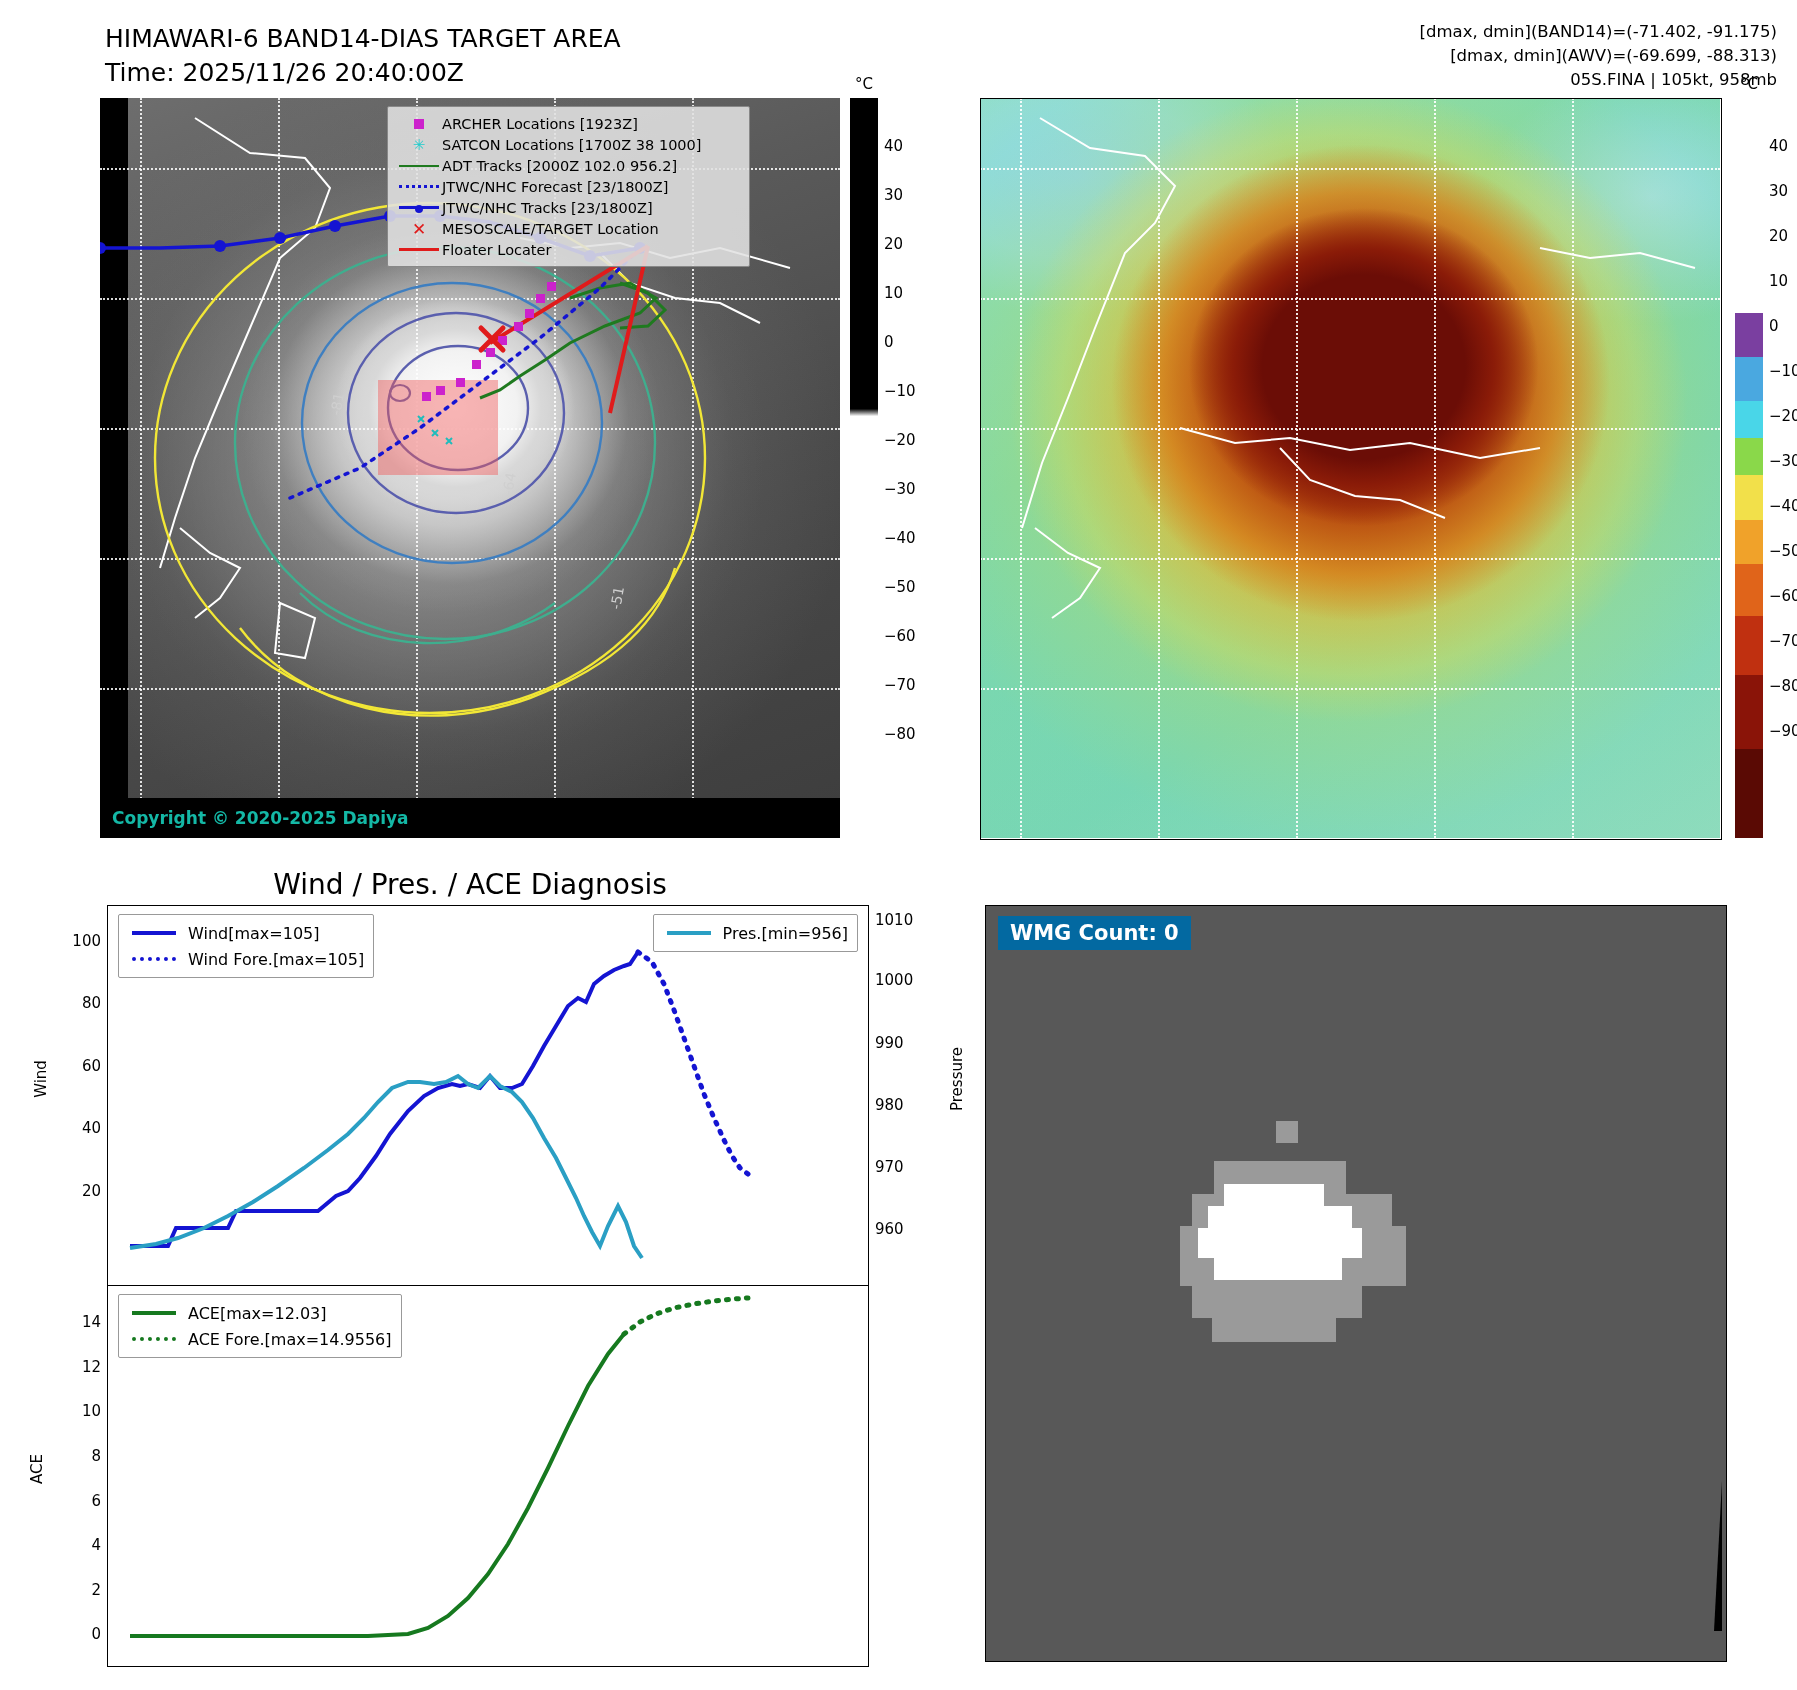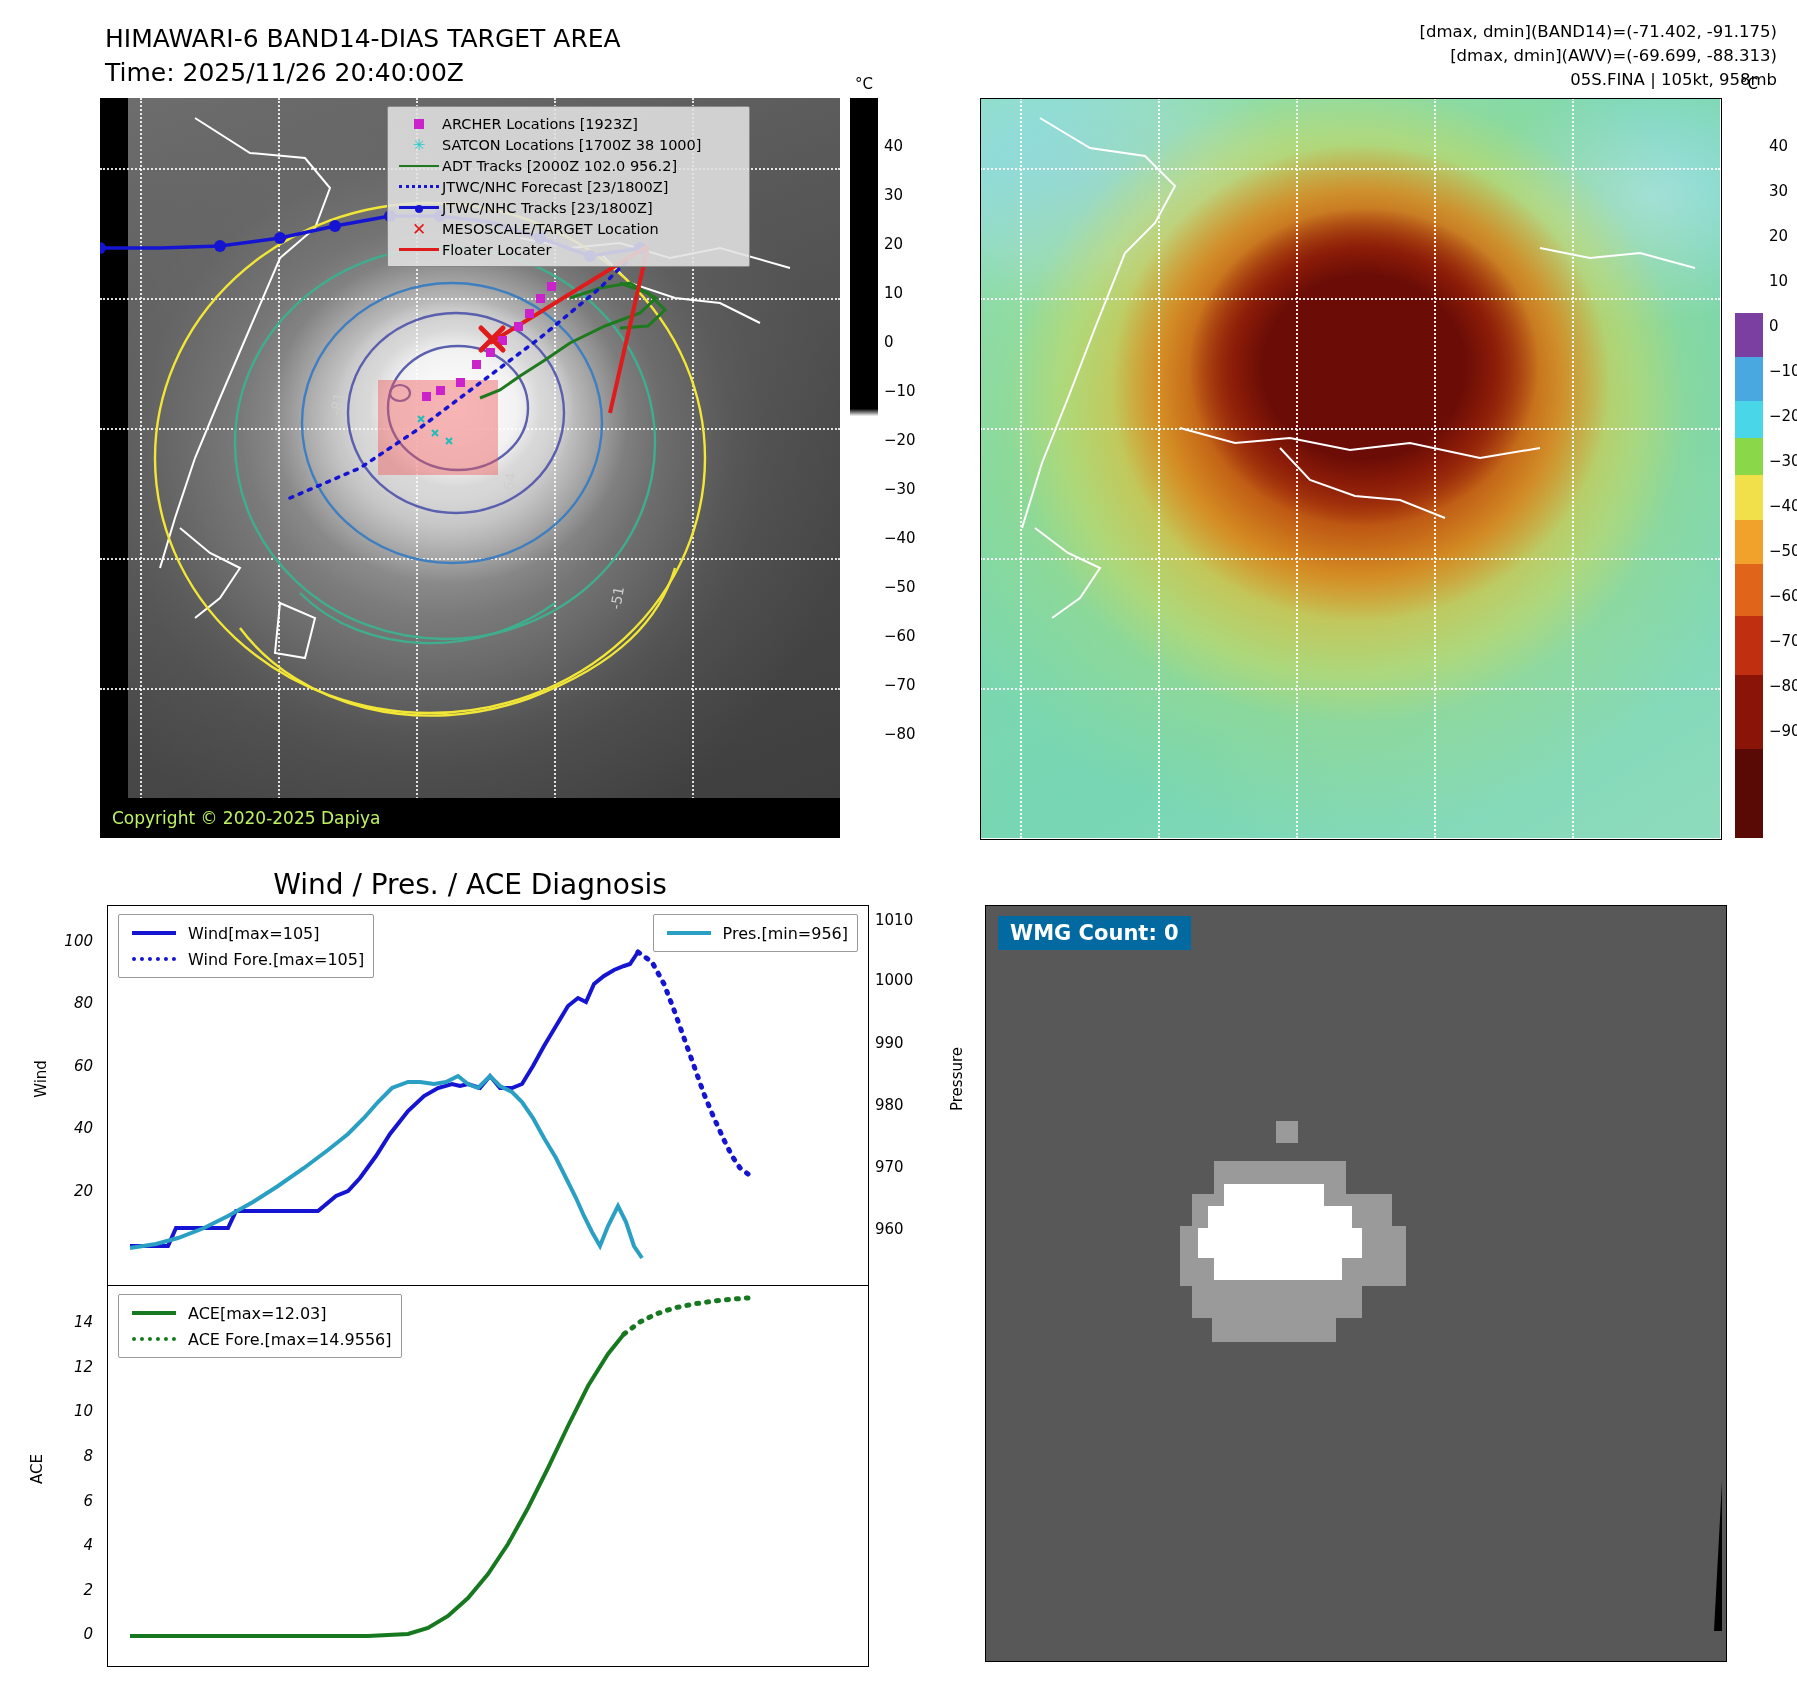--- a/index.html
+++ b/index.html
@@ -13,21 +13,21 @@
   .sat-img .bgim{position:absolute;inset:0;
     background:
       radial-gradient(ellipse 120px 110px at 355px 310px, #ffffff 0%, #f2f2f2 52%, #d8d8d8 72%, rgba(190,190,190,0) 100%),
       radial-gradient(ellipse 210px 195px at 350px 320px, rgba(250,250,250,0.95) 0%, rgba(215,215,215,0.75) 55%, rgba(150,150,150,0.25) 85%, rgba(120,120,120,0) 100%),
       radial-gradient(ellipse 330px 320px at 335px 350px, rgba(200,200,200,0.65) 0%, rgba(150,150,150,0.45) 55%, rgba(110,110,110,0.1) 90%, rgba(90,90,90,0) 100%),
       radial-gradient(ellipse 420px 400px at 330px 370px, rgba(160,160,160,0.45) 0%, rgba(120,120,120,0.3) 60%, rgba(80,80,80,0) 100%),
       linear-gradient(160deg,#6e6e6e 0%,#5a5a5a 30%,#4a4a4a 60%,#3d3d3d 100%);
   }
   .sat-img .leftblk{position:absolute;left:0;top:0;width:28px;height:100%;background:#000;}
   .sat-img .botblk{position:absolute;left:0;bottom:0;width:100%;height:40px;background:#000;}
-  .copyright{position:absolute;left:12px;bottom:10px;color:#bef264;font-size:17px;font-weight:normal;}
+  .copyright{position:absolute;left:12px;bottom:10px;color:#14b8a6;font-size:17px;font-weight:bold;}
   .grid-v,.grid-h{position:absolute;background:transparent;}
   .grid-v{width:0;border-left:2px dotted #ffffff;top:0;bottom:0;opacity:.85;}
   .grid-h{height:0;border-top:2px dotted #ffffff;left:0;right:0;opacity:.85;}
 
   .legendbox{position:absolute;left:287px;top:8px;width:345px;background:rgba(225,225,225,.88);border:1px solid #888;border-radius:2px;padding:6px 8px;font-size:14.5px;}
   .legrow{display:flex;align-items:center;height:21px;white-space:nowrap;}
   .legsym{width:46px;display:flex;align-items:center;justify-content:center;flex:0 0 46px;}
   .sq{width:10px;height:10px;background:#cc22cc;display:inline-block;}
   .xx{color:#22cccc;font-weight:bold;font-size:15px;}
   .ln{width:40px;height:0;border-top:2px solid #1f7a1f;display:inline-block;}
@@ -59,21 +59,21 @@
   .awv .gridline-h{position:absolute;height:0;border-top:2px dotted rgba(255,255,255,.9);left:0;right:0;}
   .awvbox{position:absolute;left:980px;top:98px;width:740px;height:740px;border:1px solid #000;pointer-events:none;}
 
   
   #bl{left:0;top:880px;width:900px;height:810px;}
   .wptitle{position:absolute;left:470px;top:-12px;transform:translateX(-50%);font-size:28px;}
   .chartbox{position:absolute;border:1px solid #000;background:#fff;}
   #windbox{left:107px;top:25px;width:760px;height:380px;}
   #acebox{left:107px;top:405px;width:760px;height:380px;}
   .axt{position:absolute;font-size:15px;}
-  .ytl{right:100%;margin-right:15px;transform:translateY(-50%);font-style:italic;}
+  .ytl{right:100%;margin-right:7px;transform:translateY(-50%);}
   .ytr{left:100%;margin-left:7px;transform:translateY(-50%);}
   .ylabrot{position:absolute;transform:rotate(-90deg);font-size:15px;white-space:nowrap;}
   .clegend{position:absolute;background:#fff;border:1px solid #999;border-radius:2px;padding:5px 9px;font-size:16px;}
   .clegend .legrow{height:26px;gap:8px;}
   .clegend .legsym{flex:0 0 52px;width:52px;}
   .lw-solid{width:44px;height:0;border-top:4px solid #1414d2;}
   .lw-dot{width:44px;height:0;border-top:4px dotted #1414d2;}
   .lp-solid{width:44px;height:0;border-top:4px solid #2a9fc4;}
   .la-solid{width:44px;height:0;border-top:4px solid #16791f;}
   .la-dot{width:44px;height:0;border-top:4px dotted #16791f;}

